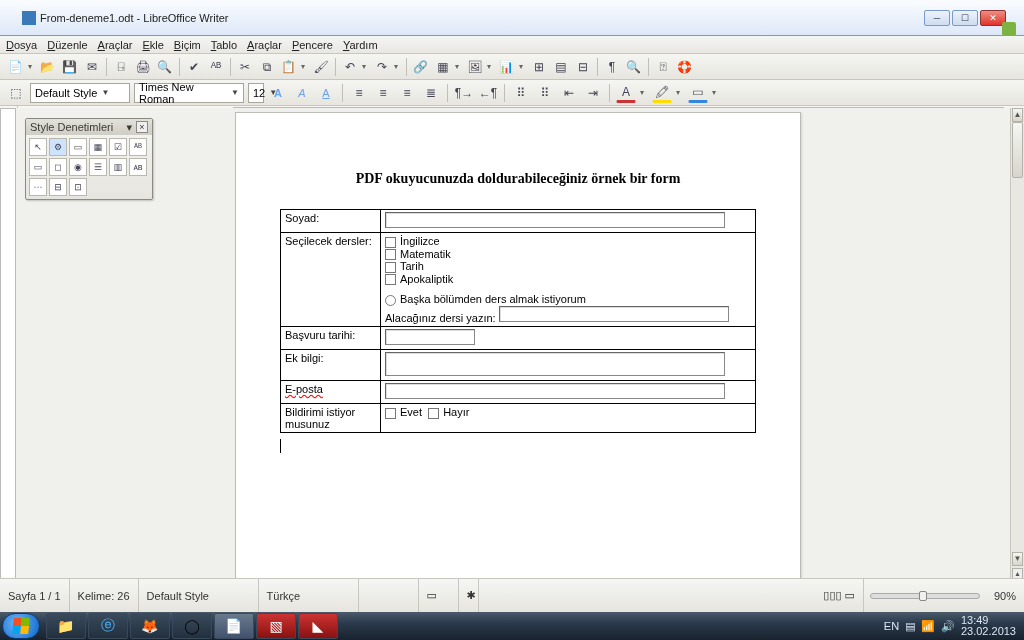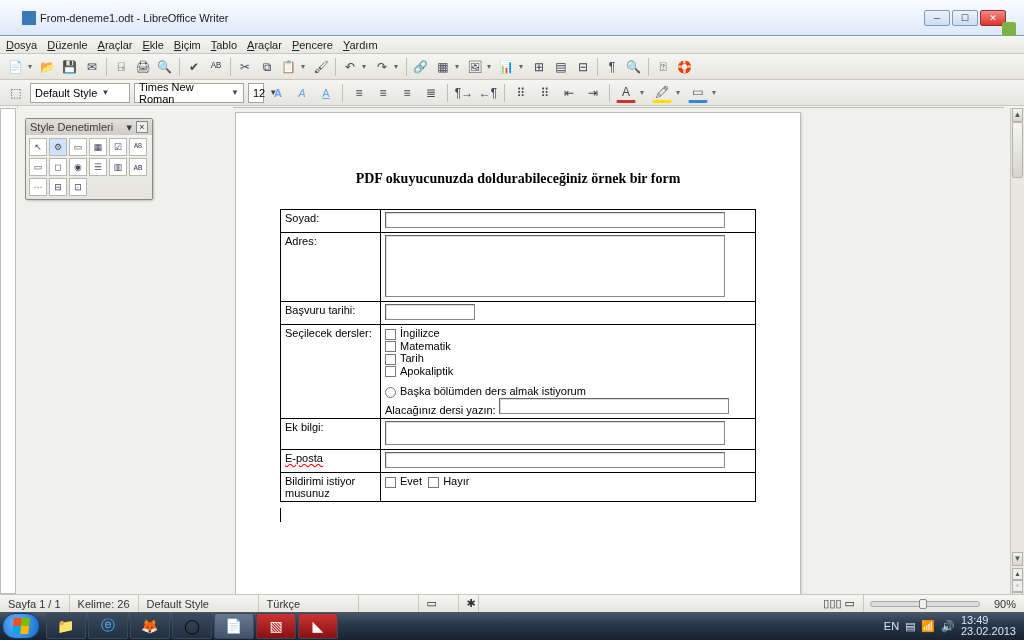--- a/index.html
+++ b/index.html
@@ -65,21 +65,21 @@
 
 
 .vscroll { position:absolute; right:0; top:108px; bottom:46px; width:14px; background:#e8e7e2; border-left:1px solid #c8c6bd; }
 .vscroll .thumb { position:absolute; top:14px; left:1px; right:1px; height:56px; background:linear-gradient(#f5f5f2,#d6d5cd); border:1px solid #b4b2a8; border-radius:2px; }
 .vscroll .arr { position:absolute; left:1px; right:1px; height:14px; background:linear-gradient(#f5f5f2,#d6d5cd); border:1px solid #b4b2a8; font-size:8px; text-align:center; line-height:12px; color:#555; }
 .vscroll .arr.up { top:0; } .vscroll .arr.dn { bottom:28px; }
 .vscroll .nav { position:absolute; bottom:0; left:1px; right:1px; height:26px; display:flex; flex-direction:column; }
 .vscroll .nav div { flex:1; border:1px solid #b4b2a8; background:#eee; font-size:8px; text-align:center; line-height:10px; color:#555; }
 
 
-.statusbar { position:absolute; bottom:28px; left:0; right:0; height:18px; background:linear-gradient(#f5f5f2,#e6e5df); border-top:1px solid #c8c6bd; display:flex; align-items:center; font-size:10px; color:#333; }
+.statusbar { position:absolute; bottom:28px; left:0; right:0; height:34px; background:linear-gradient(#f5f5f2,#e6e5df); border-top:1px solid #c8c6bd; display:flex; align-items:center; font-size:10px; color:#333; }
 .statusbar .cell { padding:0 8px; border-right:1px solid #c8c6bd; height:100%; display:flex; align-items:center; }
 .statusbar .spacer { flex:1; }
 .zoomslider { width:110px; height:6px; background:#ddd; border:1px solid #aaa; border-radius:3px; margin:0 6px; position:relative; }
 .zoomslider .knob { position:absolute; left:48px; top:-3px; width:8px; height:10px; background:#f0f0ec; border:1px solid #888; border-radius:2px; }
 
 
 .taskbar { position:absolute; bottom:0; left:0; right:0; height:28px; background:linear-gradient(#4c5a6a 0%,#2a3a4c 40%,#18222e 100%); display:flex; align-items:center; padding:0 2px; }
 .startbtn { width:38px; height:26px; border-radius:13px; background:radial-gradient(circle at 40% 40%,#6fb7ff,#0a63c4); border:1px solid #083a6c; margin-right:6px; display:flex; align-items:center; justify-content:center; }
 .startbtn .flag { width:16px; height:16px; display:grid; grid-template-columns:8px 8px; grid-template-rows:8px 8px; transform:skewX(-6deg); }
 .startbtn .flag span:nth-child(1){background:#f25022;} .startbtn .flag span:nth-child(2){background:#7fba00;} .startbtn .flag span:nth-child(3){background:#00a4ef;} .startbtn .flag span:nth-child(4){background:#ffb900;}
@@ -212,38 +212,34 @@
   <div class="vruler"></div>
   <div class="page">
     <h1>PDF okuyucunuzda doldurabileceğiniz örnek bir form</h1>
     <table class="form">
       <tbody>
       <tr>
             <td class="lbl">Soyad:</td>
             <td><span class="inp long"></span></td>
           </tr>
       <tr>
-            <td class="lbl">Adres:</td>
-            <td><span class="inp long area"></span></td>
-          </tr>
-      <tr>
-            <td class="lbl">Başvuru tarihi:</td>
-            <td><span class="inp short"></span></td>
-          </tr>
-      <tr>
             <td class="lbl">Seçilecek dersler:</td>
         <td>
           <div><span class="chk"></span><span>İngilizce</span></div>
           <div><span class="chk"></span><span>Matematik</span></div>
           <div><span class="chk"></span><span>Tarih</span></div>
           <div><span class="chk"></span><span>Apokaliptik</span></div>
           <div style="height:8px;"></div>
           <div><span class="rdo"></span><span>Başka bölümden ders almak istiyorum</span></div>
           <div><span>Alacağınız dersi yazın:</span> <span class="inp" style="width:230px;"></span></div>
         </td>
+          </tr>
+      <tr>
+            <td class="lbl">Başvuru tarihi:</td>
+            <td><span class="inp short"></span></td>
           </tr>
       <tr>
             <td class="lbl">Ek bilgi:</td>
             <td><span class="inp long" style="height:24px;"></span></td>
           </tr>
       <tr>
             <td class="lbl" style="text-decoration:underline wavy red;margin-left:48px;">E-posta</td>
             <td><span class="inp long"></span></td>
           </tr>
       <tr>

